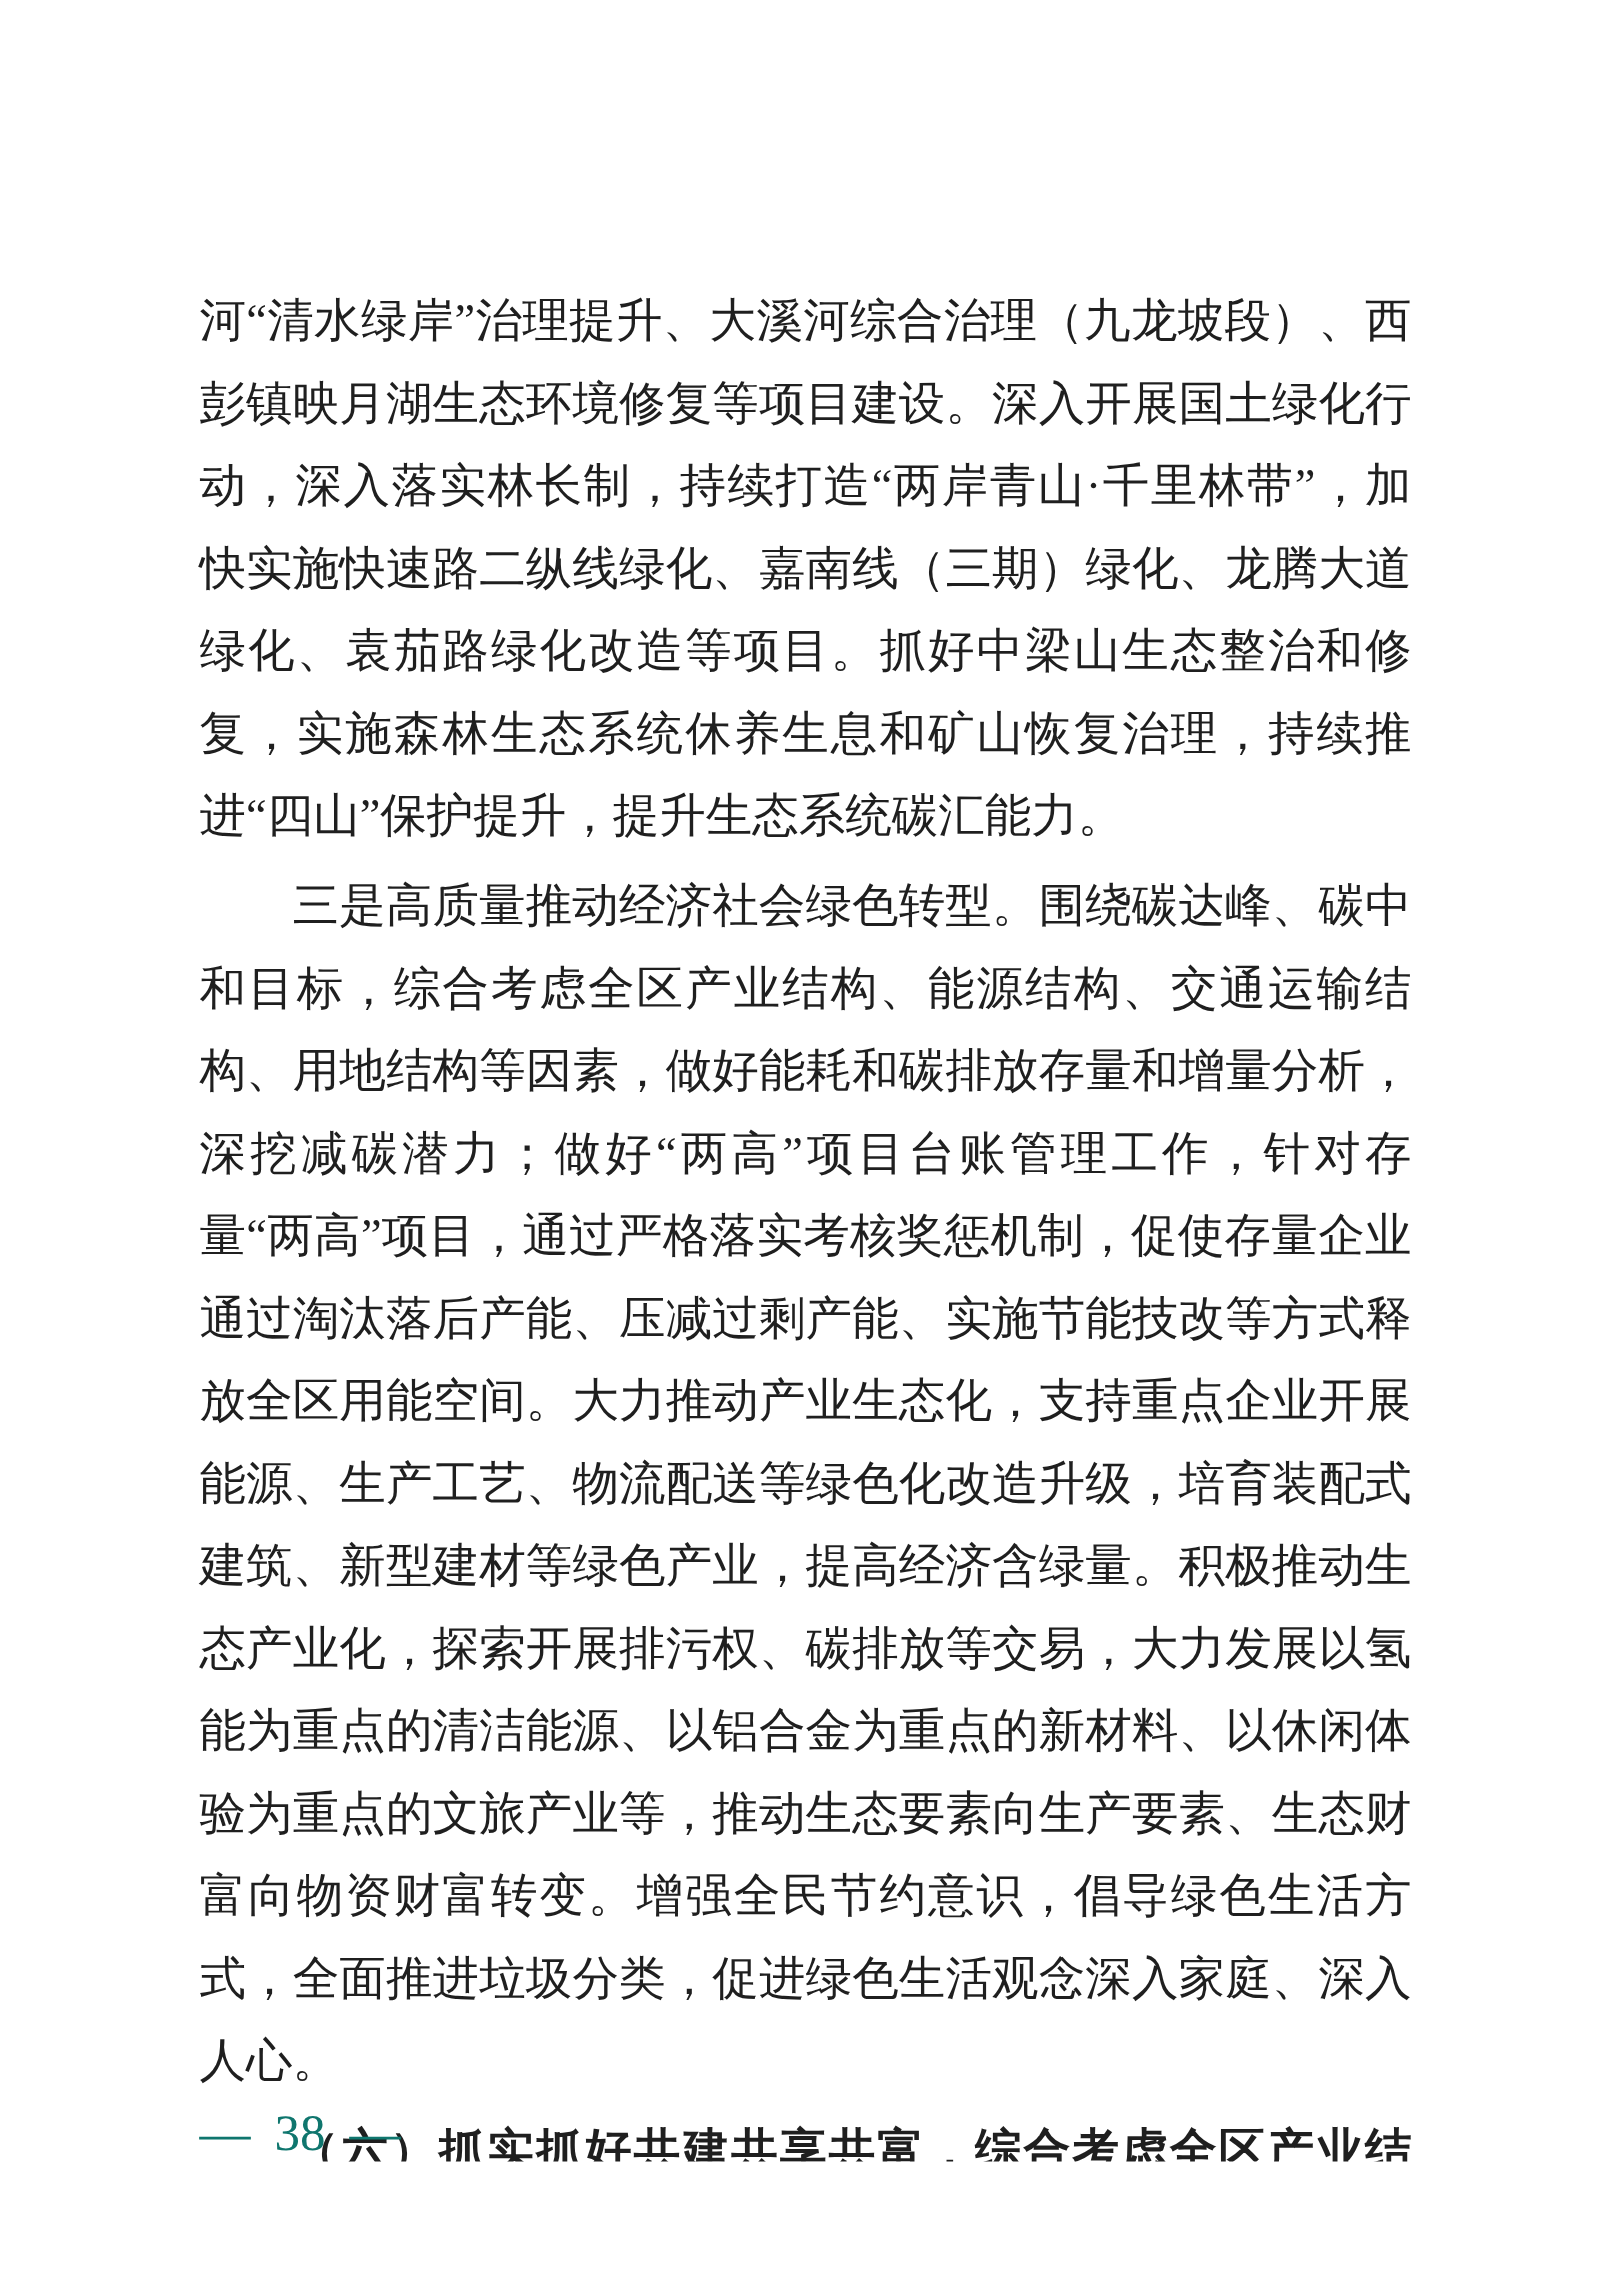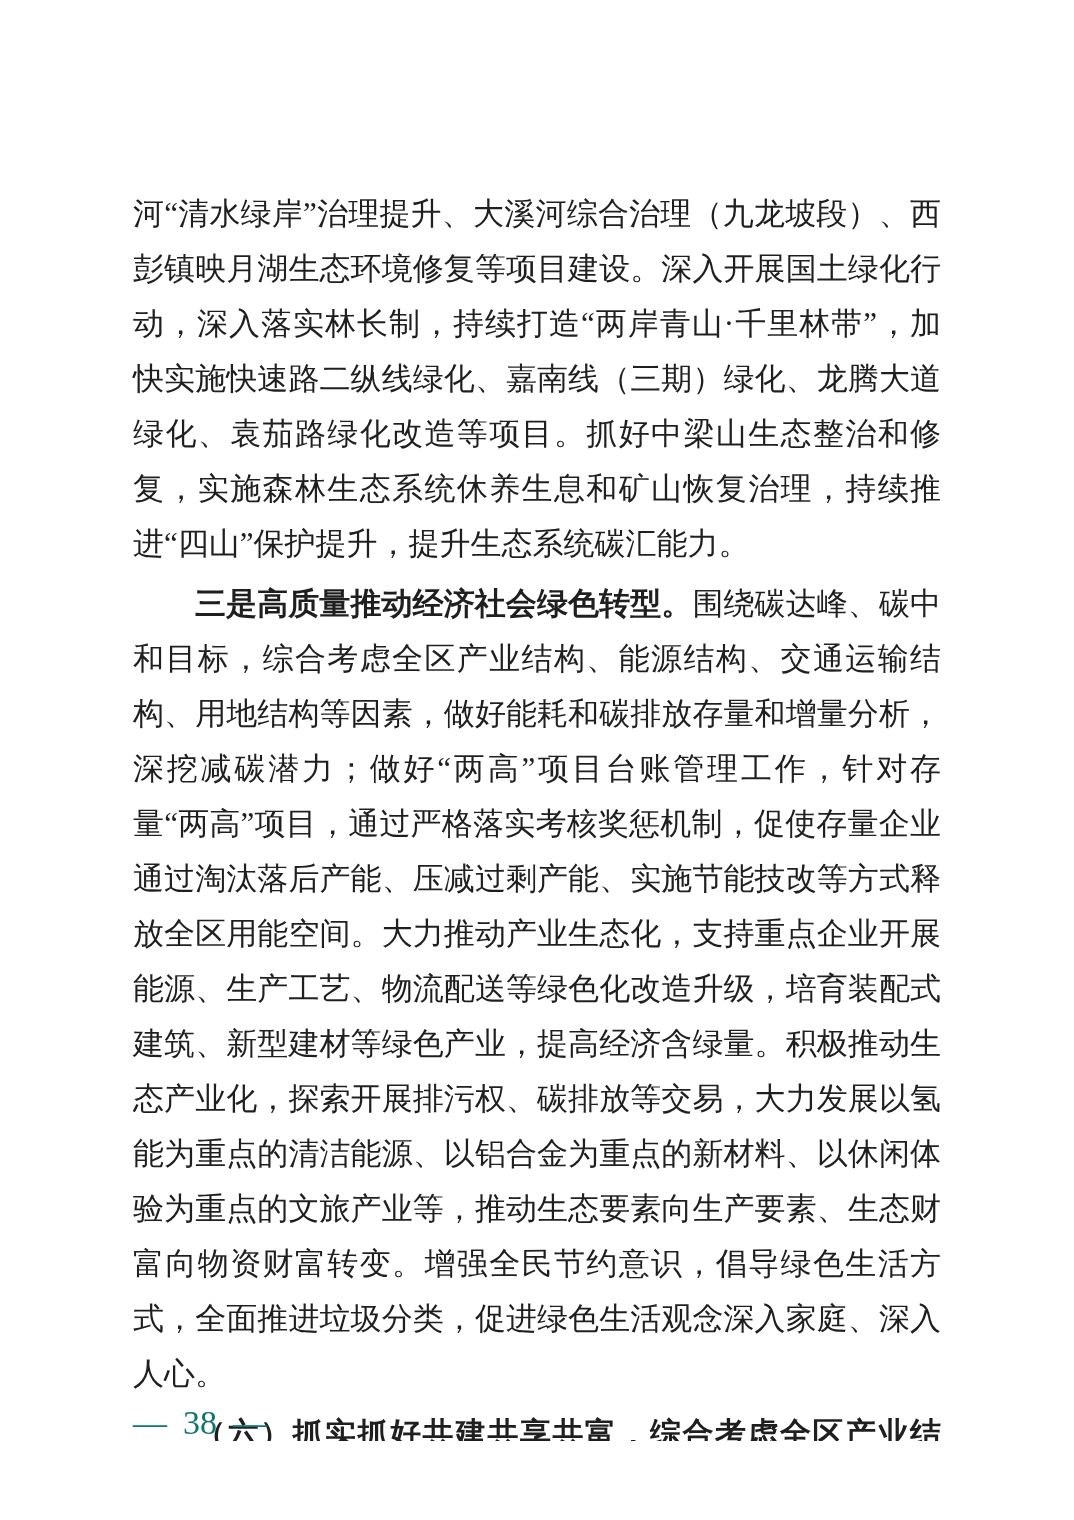--- a/index.html
+++ b/index.html
@@ -34,21 +34,21 @@
     margin: 0;
     padding: 0;
   }
   .para.indent {
     text-indent: 2em;
   }
   .para.spaced {
     margin-top: 5px;
   }
   .bold-lead {
-    font-weight: bold;
+    font-weight: normal;
   }
   .heading {
     font-weight: bold;
   }
   .footer {
     position: absolute;
     left: 133px;
     top: 1403px;
     font-size: 34px;
     line-height: 40px;

